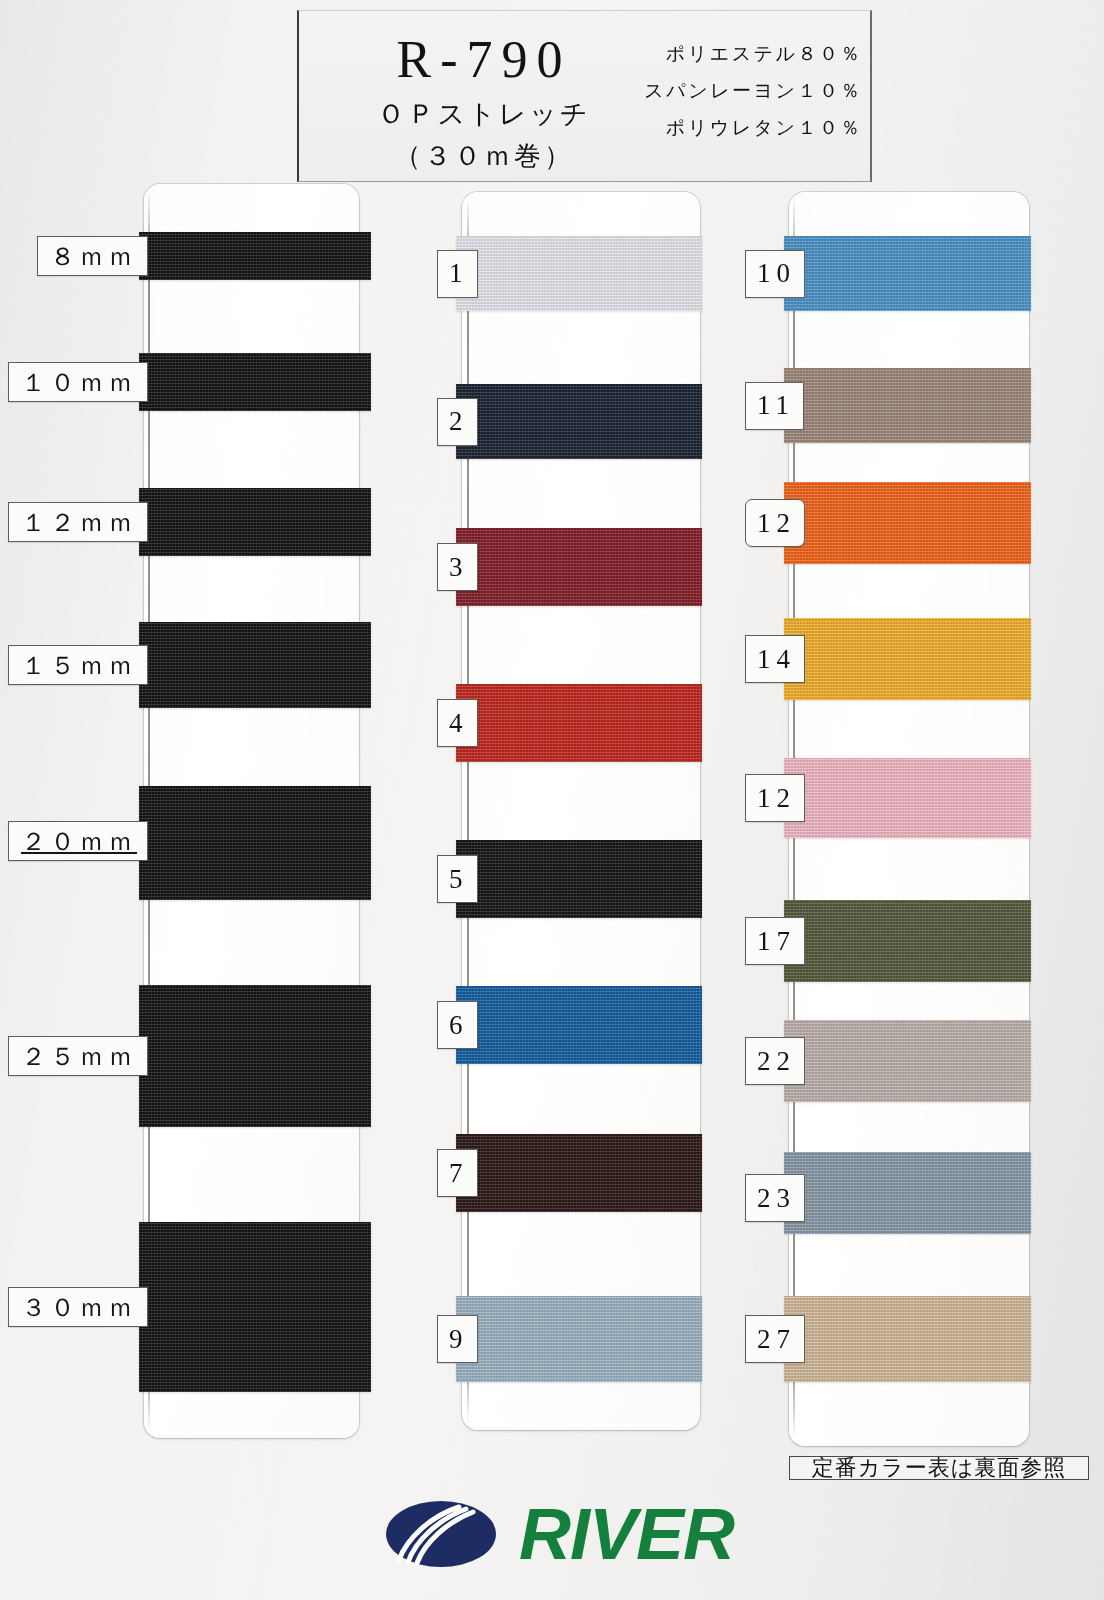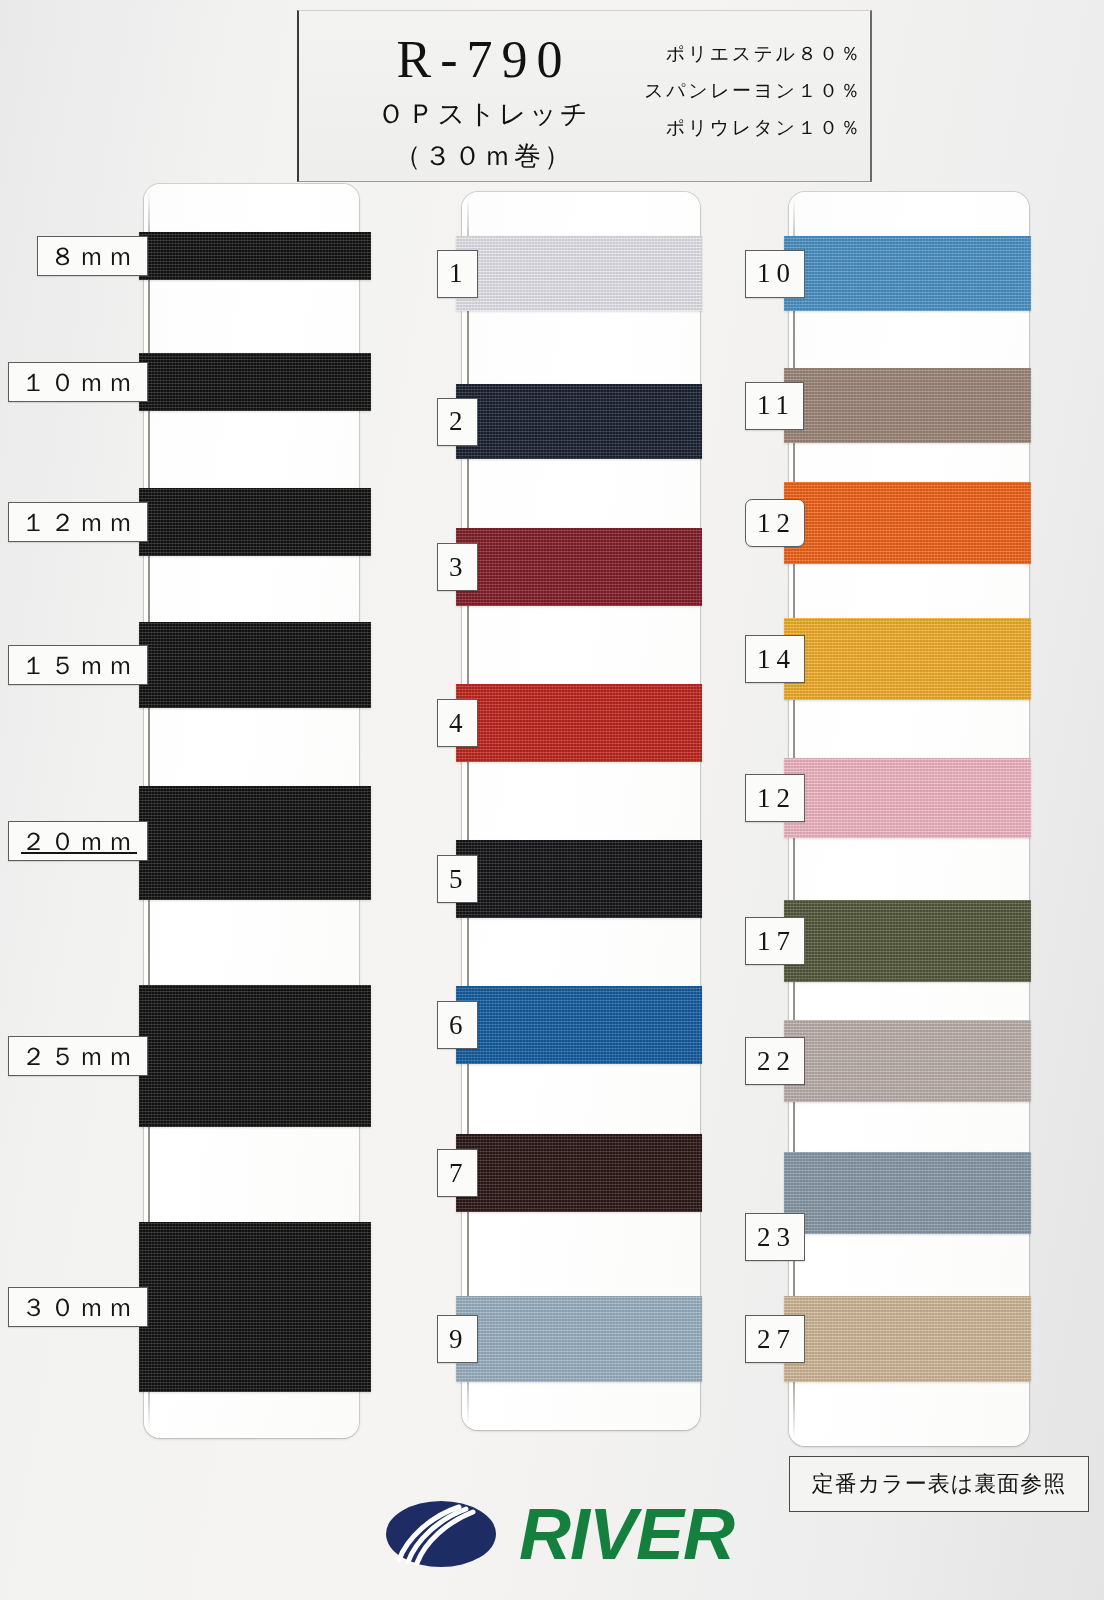--- a/index.html
+++ b/index.html
@@ -145,21 +145,21 @@
     letter-spacing: 6px;
     padding: 0 8px 0 11px;
   }
 
   
   #footer-note {
     position: absolute;
     left: 789px;
     top: 1456px;
     width: 300px;
-    height: 56px;
+    height: 24px;
     background: #f4f4f2;
     border: 1px solid #4b4b4b;
     display: flex;
     align-items: center;
     justify-content: center;
     font-size: 22px;
     letter-spacing: 1px;
     color: #141414;
   }
 
@@ -306,21 +306,21 @@
     </div>
     <div class="tag tag-num" style="top: 774px; left: 745px;">
       <span>12</span>
     </div>
     <div class="tag tag-num" style="top: 917px; left: 745px;">
       <span>17</span>
     </div>
     <div class="tag tag-num" style="top: 1037px; left: 745px;">
       <span>22</span>
     </div>
-    <div class="tag tag-num" style="top: 1213px; left: 745px; justify-content: center;">
+    <div class="tag tag-num" style="top: 1174px; left: 745px; justify-content: center;">
       <span>23</span>
     </div>
     <div class="tag tag-num" style="top: 1315px; left: 745px;">
       <span>27</span>
     </div>
   </div>
 
 <div id="footer-note">
   <span>定番カラー表は裏面参照</span>
 </div>

